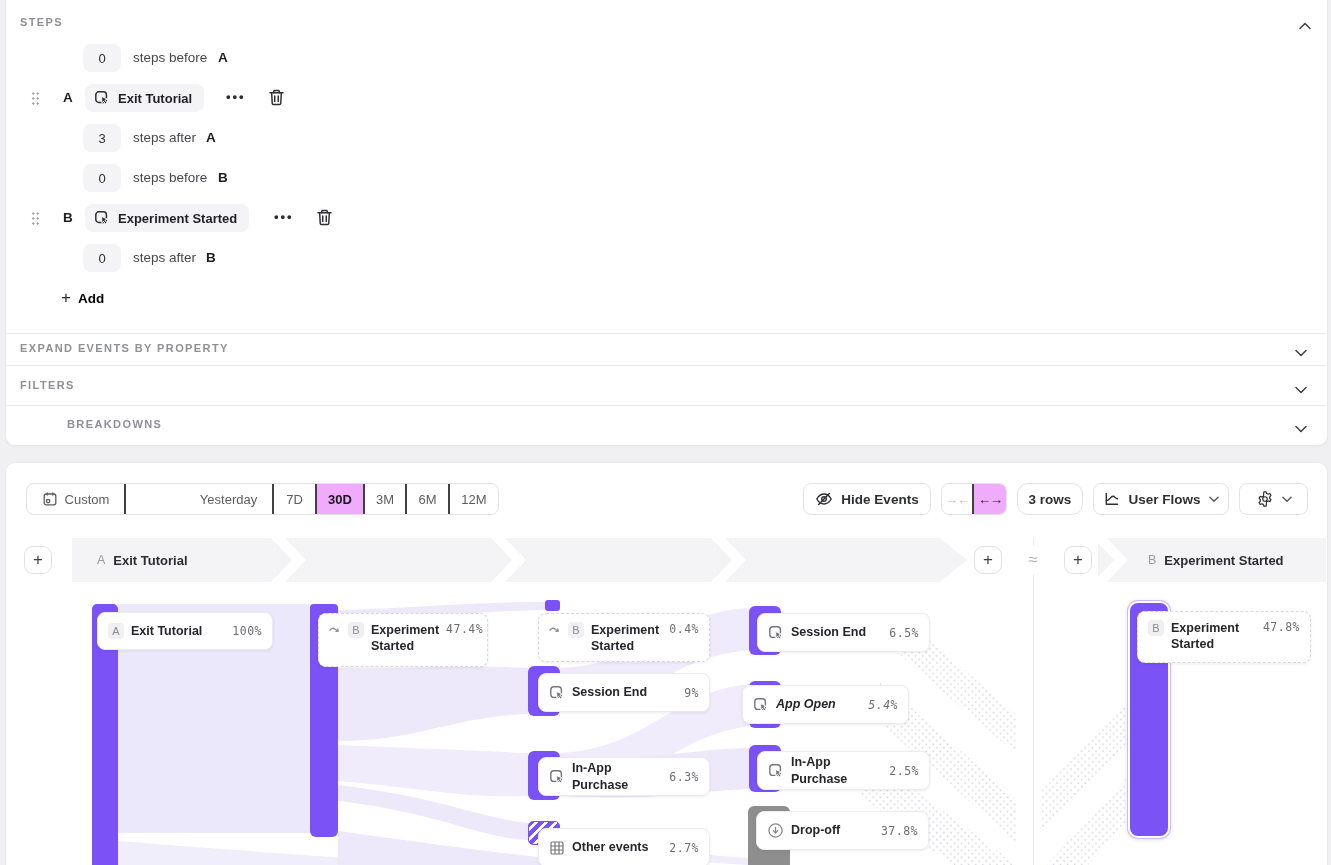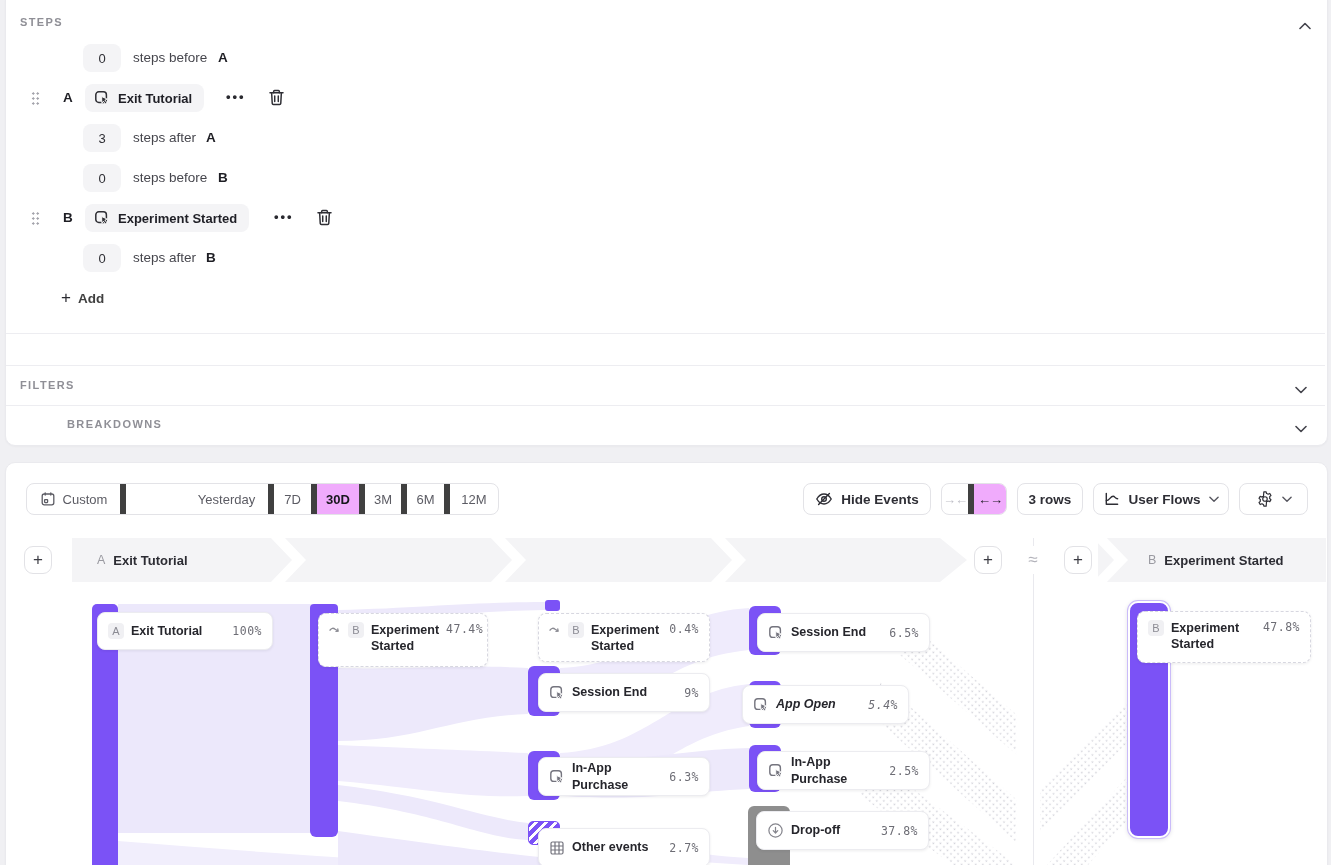--- a/index.html
+++ b/index.html
@@ -11,21 +11,21 @@
   .divline{height:1px;background:#ededf1;}
   .numbox{background:#f4f4f6;border-radius:8px;width:38px;height:28px;display:flex;align-items:center;justify-content:center;font-size:13px;color:#2f2f35;}
   .rowlabel{font-size:13.5px;color:#46464d;}
   .letter{font-weight:700;color:#1e1e24;font-size:13.5px;}
   .eventbtn{background:#f4f4f6;border-radius:8px;height:28px;display:inline-flex;align-items:center;gap:8px;padding:0 12px 0 9px;font-weight:700;font-size:13px;color:#1f1f26;cursor:pointer;}
   .dots3{font-size:13px;font-weight:700;letter-spacing:2px;color:#2a2a30;cursor:pointer;}
   .handle{width:9px;height:15px;background-image:radial-gradient(circle,#a3a3ab 1.15px,transparent 1.35px);background-size:4.5px 5px;}
   .iconbtn{display:flex;align-items:center;justify-content:center;cursor:pointer;color:#2f2f35;}
   .tbtn{background:#fff;border:1px solid #e3e3e7;border-radius:8px;height:32px;display:inline-flex;align-items:center;justify-content:center;gap:8px;font-size:13.5px;font-weight:600;color:#2e2e35;box-sizing:border-box;cursor:pointer;}
   .seg{display:inline-flex;border:1px solid #e3e3e7;border-radius:8px;background:#fff;height:32px;overflow:hidden;box-sizing:border-box;}
-  .seg>div{display:flex;align-items:center;justify-content:center;gap:7px;font-size:13px;color:#5c5c64;border-right:6px solid #404040;box-sizing:border-box;cursor:pointer;}
+  .seg>div{display:flex;align-items:center;justify-content:center;gap:7px;font-size:13px;color:#5c5c64;border-right:2px solid #404040;box-sizing:border-box;cursor:pointer;}
   .seg>div:last-child{border-right:none;}
   .seg>div.sel{background:#f0abfc;color:#17171c;font-weight:700;}
   .plusbtn{width:28px;height:28px;background:#fff;border:1px solid #e2e2e6;border-radius:9px;display:flex;align-items:center;justify-content:center;font-size:17px;color:#3c3c44;cursor:pointer;box-sizing:border-box;}
   .banner{background:#f4f4f6;}
   .banner .blab{display:flex;align-items:center;gap:8px;font-size:13px;height:100%;}
   .blet{color:#9a9aa1;font-size:12.5px;}
   .btext{color:#2c2c33;font-weight:600;}
   .bar{position:absolute;background:#7b52f6;}
   .node{position:absolute;background:#fff;border:1px solid #ececf0;border-radius:8px;box-shadow:0 1px 3px rgba(25,25,35,.08);display:flex;gap:7px;padding:0 10px;font-size:12.5px;box-sizing:border-box;cursor:pointer;}
   .node.c{align-items:center;}
@@ -116,24 +116,30 @@
   </div>
 
   <div class="abs" style="left:0;top:244px;width:700px;height:28px;">
     <div class="abs numbox" style="left:83px;top:0;">0</div>
     <span class="abs rowlabel" style="left:133px;top:6px;">steps after</span>
     <span class="abs letter" style="left:206px;top:6px;">B</span>
   </div>
 
   <div class="abs" style="left:61px;top:288px;display:flex;align-items:center;gap:7px;cursor:pointer;">
     <span style="font-size:17px;color:#2a2a30;">+</span>
-    <span style="font-weight:700;font-size:13.5px;color:#404040;">Add</span>
+    <span style="font-weight:700;font-size:13.5px;color:#000000;">Add</span>
   </div>
 
   <div class="abs divline" style="left:6px;top:333px;width:1319px;"></div>
+  <div class="abs" style="left:6px;top:334px;width:1319px;height:31px;">
+    <span class="abs sec-label" style="left:14px;top:8px;">EXPAND EVENTS BY PROPERTY</span>
+    <span class="abs" style="right:18px;top:9px;"><svg width="12" height="8" viewBox="0 0 12 8" fill="none" stroke="#45454d" stroke-width="1.6" stroke-linecap="round" stroke-linejoin="round">
+          <path d="M1 1.5 L6 6.5 L11 1.5"></path>
+        </svg></span>
+  </div>
   <div class="abs divline" style="left:6px;top:365px;width:1319px;"></div>
   <div class="abs" style="left:6px;top:366px;width:1319px;height:39px;">
     <span class="abs sec-label" style="left:14px;top:13px;">FILTERS</span>
     <span class="abs" style="right:18px;top:14px;"><svg width="12" height="8" viewBox="0 0 12 8" fill="none" stroke="#45454d" stroke-width="1.6" stroke-linecap="round" stroke-linejoin="round">
           <path d="M1 1.5 L6 6.5 L11 1.5"></path>
         </svg></span>
   </div>
   <div class="abs divline" style="left:6px;top:405px;width:1319px;"></div>
   <div class="abs" style="left:6px;top:406px;width:1319px;height:38px;">
     <span class="abs sec-label" style="left:14px;top:12px;padding-left:47px;">BREAKDOWNS</span>
@@ -190,21 +196,21 @@
       <span>Hide Events</span>
     </div>
     <div class="seg">
       <div style="width:32px;color:#bfbfc7;">
           <span class="arrowtxt">→←</span>
         </div>
       <div style="width:32px;" class="sel">
           <span class="arrowtxt">←→</span>
         </div>
     </div>
-    <div class="tbtn" style="width:66px;">
+    <div class="tbtn" style="width:66px;border-radius:11px;">
       <span>3 rows</span>
     </div>
     <div class="tbtn" style="width:136px;">
       <span style="display:flex;">
           <svg width="17" height="17" viewBox="0 0 18 18" fill="none" stroke="#2e2e35" stroke-width="1.5" stroke-linecap="round" stroke-linejoin="round">
             <path d="M3.5 2.5v11.5H15.5"></path>
             <path d="M3.5 10.2c3.4 0 4.2-4.6 7.2-4.6 2.1 0 2 2.6 4.8 2.6"></path>
           </svg>
         </span>
       <span>User Flows</span>

